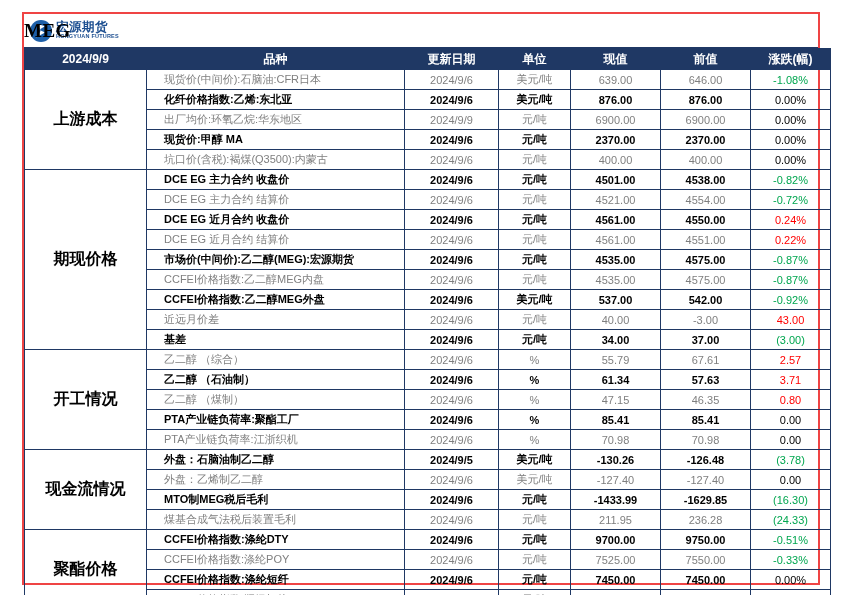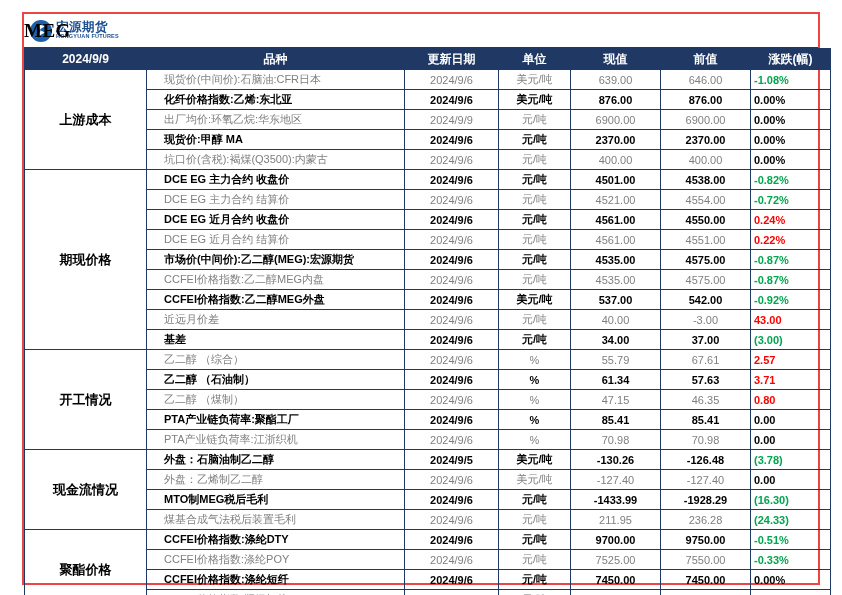--- a/index.html
+++ b/index.html
@@ -120,31 +120,31 @@
     background: #1f3864;
     color: #ffffff;
     font-weight: bold;
     text-align: center;
     font-size: 12px;
     height: 21px;
   }
   .grp {
     text-align: center;
     font-weight: bold;
-    font-size: 13px;
+    font-size: 16px;
     vertical-align: middle;
   }
   .name { text-align: left; padding-left: 17px; }
   .ctr  { text-align: center; }
   .bold { font-weight: bold; }
   .grey { color: #7f7f7f; }
   .neg  { color: #00a64f; }
   .pos  { color: #ff0000; margin-left: 23px; }
   .zero { color: #000000; }
-  .chg  { font-weight: bold; }
+  .chg  { text-align: center; font-weight: normal; }
 </style>
 </head>
 <body>
 
 <div class="page">
   <div class="frame">
 
     <div class="header">
       <div class="logo-block">
         <div class="logo-mark"></div>
@@ -348,21 +348,21 @@
             <td class="ctr grey">美元/吨</td>
             <td class="ctr grey">-127.40</td>
             <td class="ctr grey">-127.40</td>
             <td class="chg zero">0.00</td>
           </tr>
           <tr>
             <td class="name bold">MTO制MEG税后毛利</td>
             <td class="ctr bold">2024/9/6</td>
             <td class="ctr bold">元/吨</td>
             <td class="ctr bold">-1433.99</td>
-            <td class="ctr bold">-1928.29</td>
+            <td class="ctr bold">-1629.85</td>
             <td class="chg neg">(16.30)</td>
           </tr>
           <tr>
             <td class="name grey">煤基合成气法税后装置毛利</td>
             <td class="ctr grey">2024/9/6</td>
             <td class="ctr grey">元/吨</td>
             <td class="ctr grey">211.95</td>
             <td class="ctr grey">236.28</td>
             <td class="chg neg">(24.33)</td>
           </tr>

